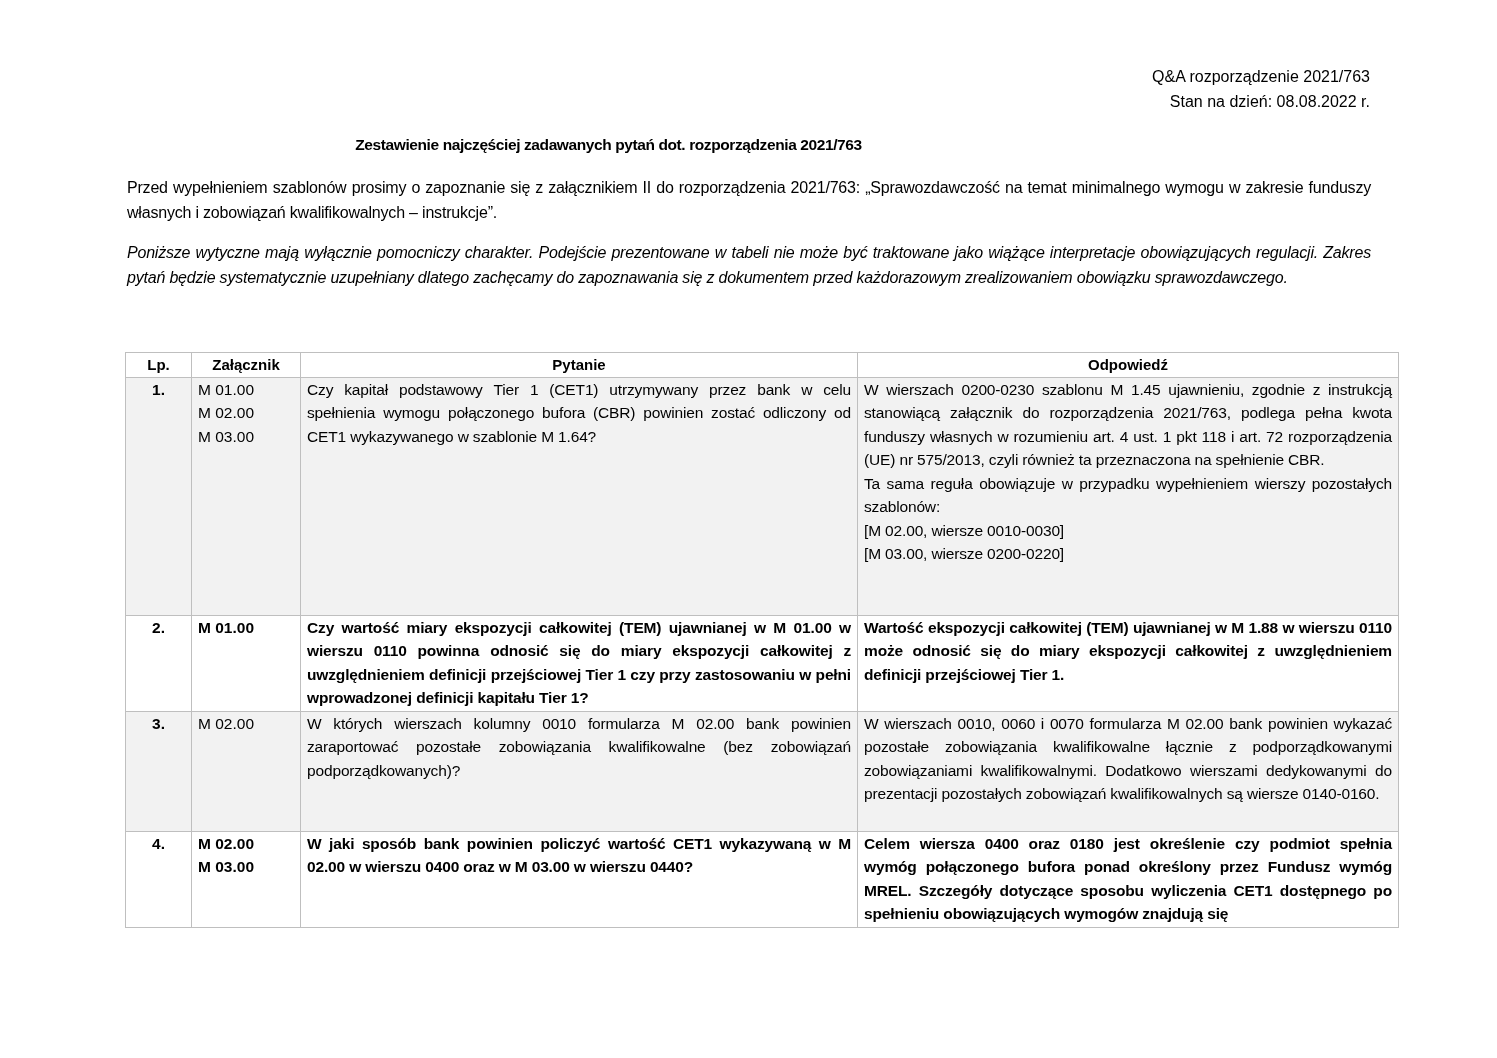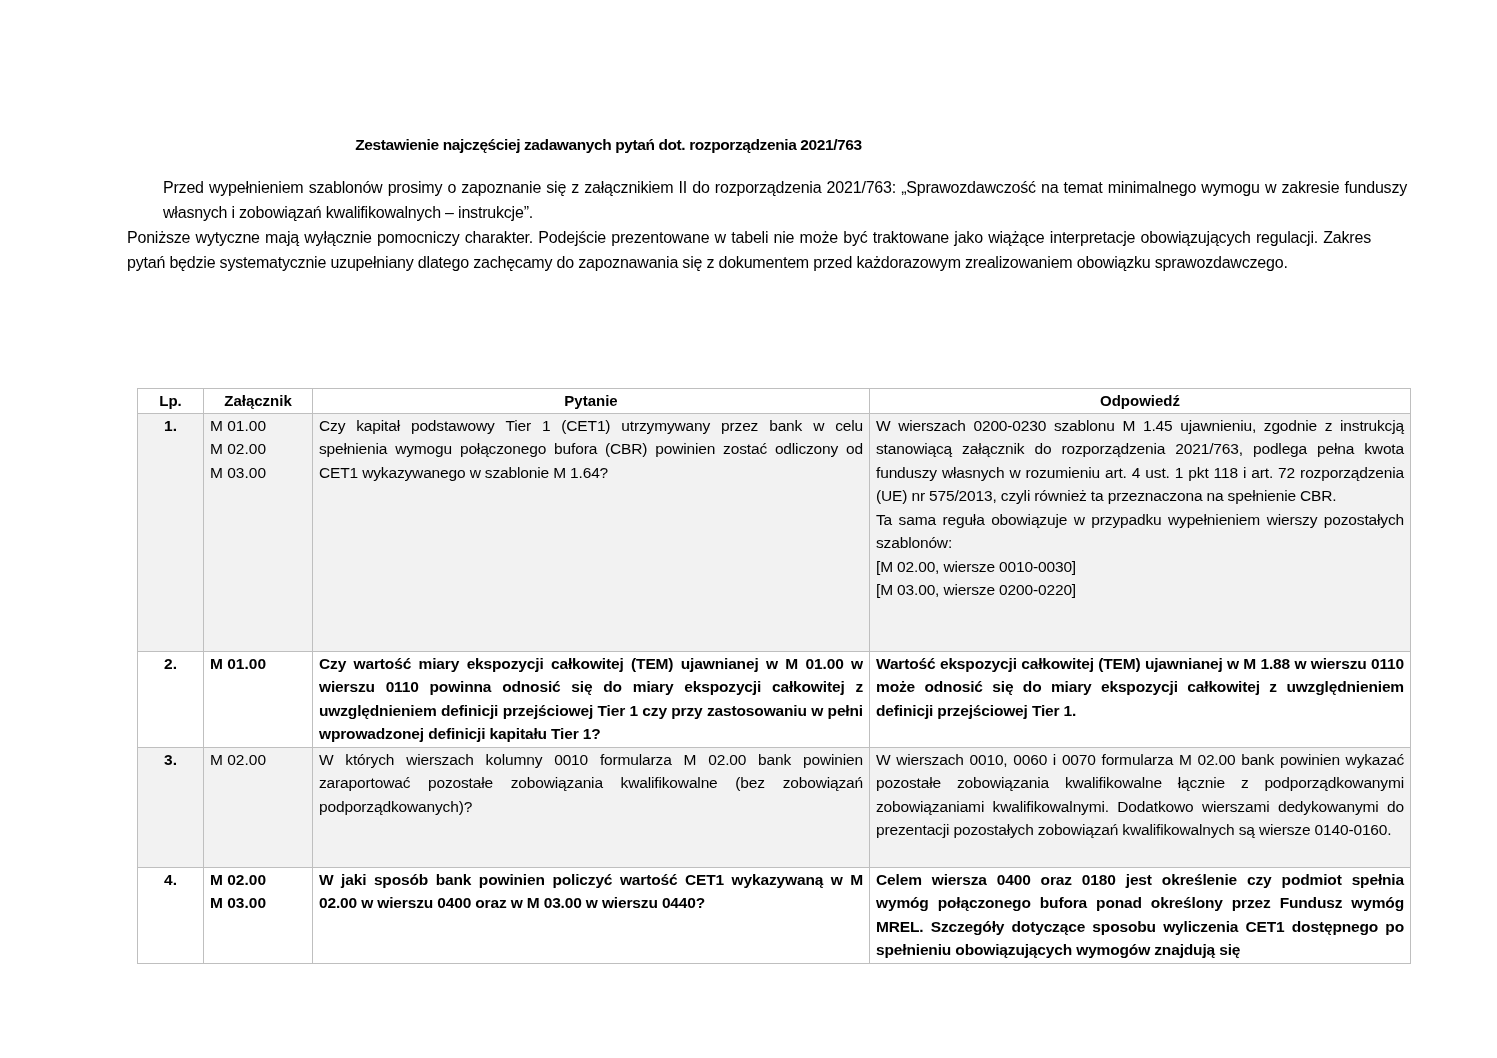--- a/index.html
+++ b/index.html
@@ -5,38 +5,42 @@
   html, body { margin: 0; padding: 0; background: #ffffff; }
   body { width: 1497px; height: 1058px; position: relative; overflow: hidden;
          font-family: "Liberation Sans", "DejaVu Sans", sans-serif; color: #000; }
   .page { position: absolute; left: 0; top: 0; width: 1497px; height: 1058px; }
   .header-right { position: absolute; right: 127px; top: 64px; text-align: right;
                   font-size: 16px; line-height: 25px; }
   .doc-title { position: absolute; left: 0; width: 1217px; top: 136px; text-align: center;
                font-weight: bold; font-size: 15.5px; letter-spacing: -0.4px; }
   .para { position: absolute; left: 127px; width: 1244px; font-size: 16px; line-height: 25px;
           text-align: justify; letter-spacing: -0.2px; }
-  .p1 { top: 175px; margin-left: 36px; }
-  .p2 { top: 225px; }
-  table.qa { position: absolute; left: 125px; top: 388px; width: 1273px; border-collapse: collapse;
-             font-size: 15.5px; line-height: 23.5px; table-layout: fixed; margin-left: 12px; }
+  .p1 { top: 175px; }
+  .p2 { top: 240px; font-style: italic; }
+  table.qa { position: absolute; left: 125px; top: 352px; width: 1273px; border-collapse: collapse;
+             font-size: 15.5px; line-height: 23.5px; table-layout: fixed; }
   table.qa th, table.qa td { border: 1.5px solid #bfbfbf; padding: 0 6px; vertical-align: top; }
   table.qa th { font-weight: bold; text-align: center; height: 22px; font-size: 15px; }
   table.qa td.lp { text-align: center; font-weight: bold; }
   table.qa td.zal { text-align: left; }
   table.qa td.txt { text-align: justify; letter-spacing: -0.15px; }
   tr.shade td { background: #f2f2f2; }
   tr.bold td { font-weight: bold; }
   .line { display: block; }
 </style>
 </head>
 <body>
 
 <div class="page">
 
+  <div class="header-right">
+    <div>Q&amp;A rozporządzenie 2021/763</div>
+    <div>Stan na dzień: 08.08.2022 r.</div>
+  </div>
 
   <div class="doc-title">Zestawienie najczęściej zadawanych pytań dot. rozporządzenia 2021/763</div>
 
   <div class="para p1">Przed wypełnieniem szablonów prosimy o zapoznanie się z załącznikiem II do rozporządzenia 2021/763: „Sprawozdawczość na temat minimalnego wymogu w zakresie funduszy własnych i zobowiązań kwalifikowalnych – instrukcje”.</div>
   <div class="para p2">Poniższe wytyczne mają wyłącznie pomocniczy charakter. Podejście prezentowane w tabeli nie może być traktowane jako wiążące interpretacje obowiązujących regulacji. Zakres pytań będzie systematycznie uzupełniany dlatego zachęcamy do zapoznawania się z dokumentem przed każdorazowym zrealizowaniem obowiązku sprawozdawczego.</div>
 
   <table class="qa">
     <colgroup>
       <col style="width:66px">
       <col style="width:109px">

